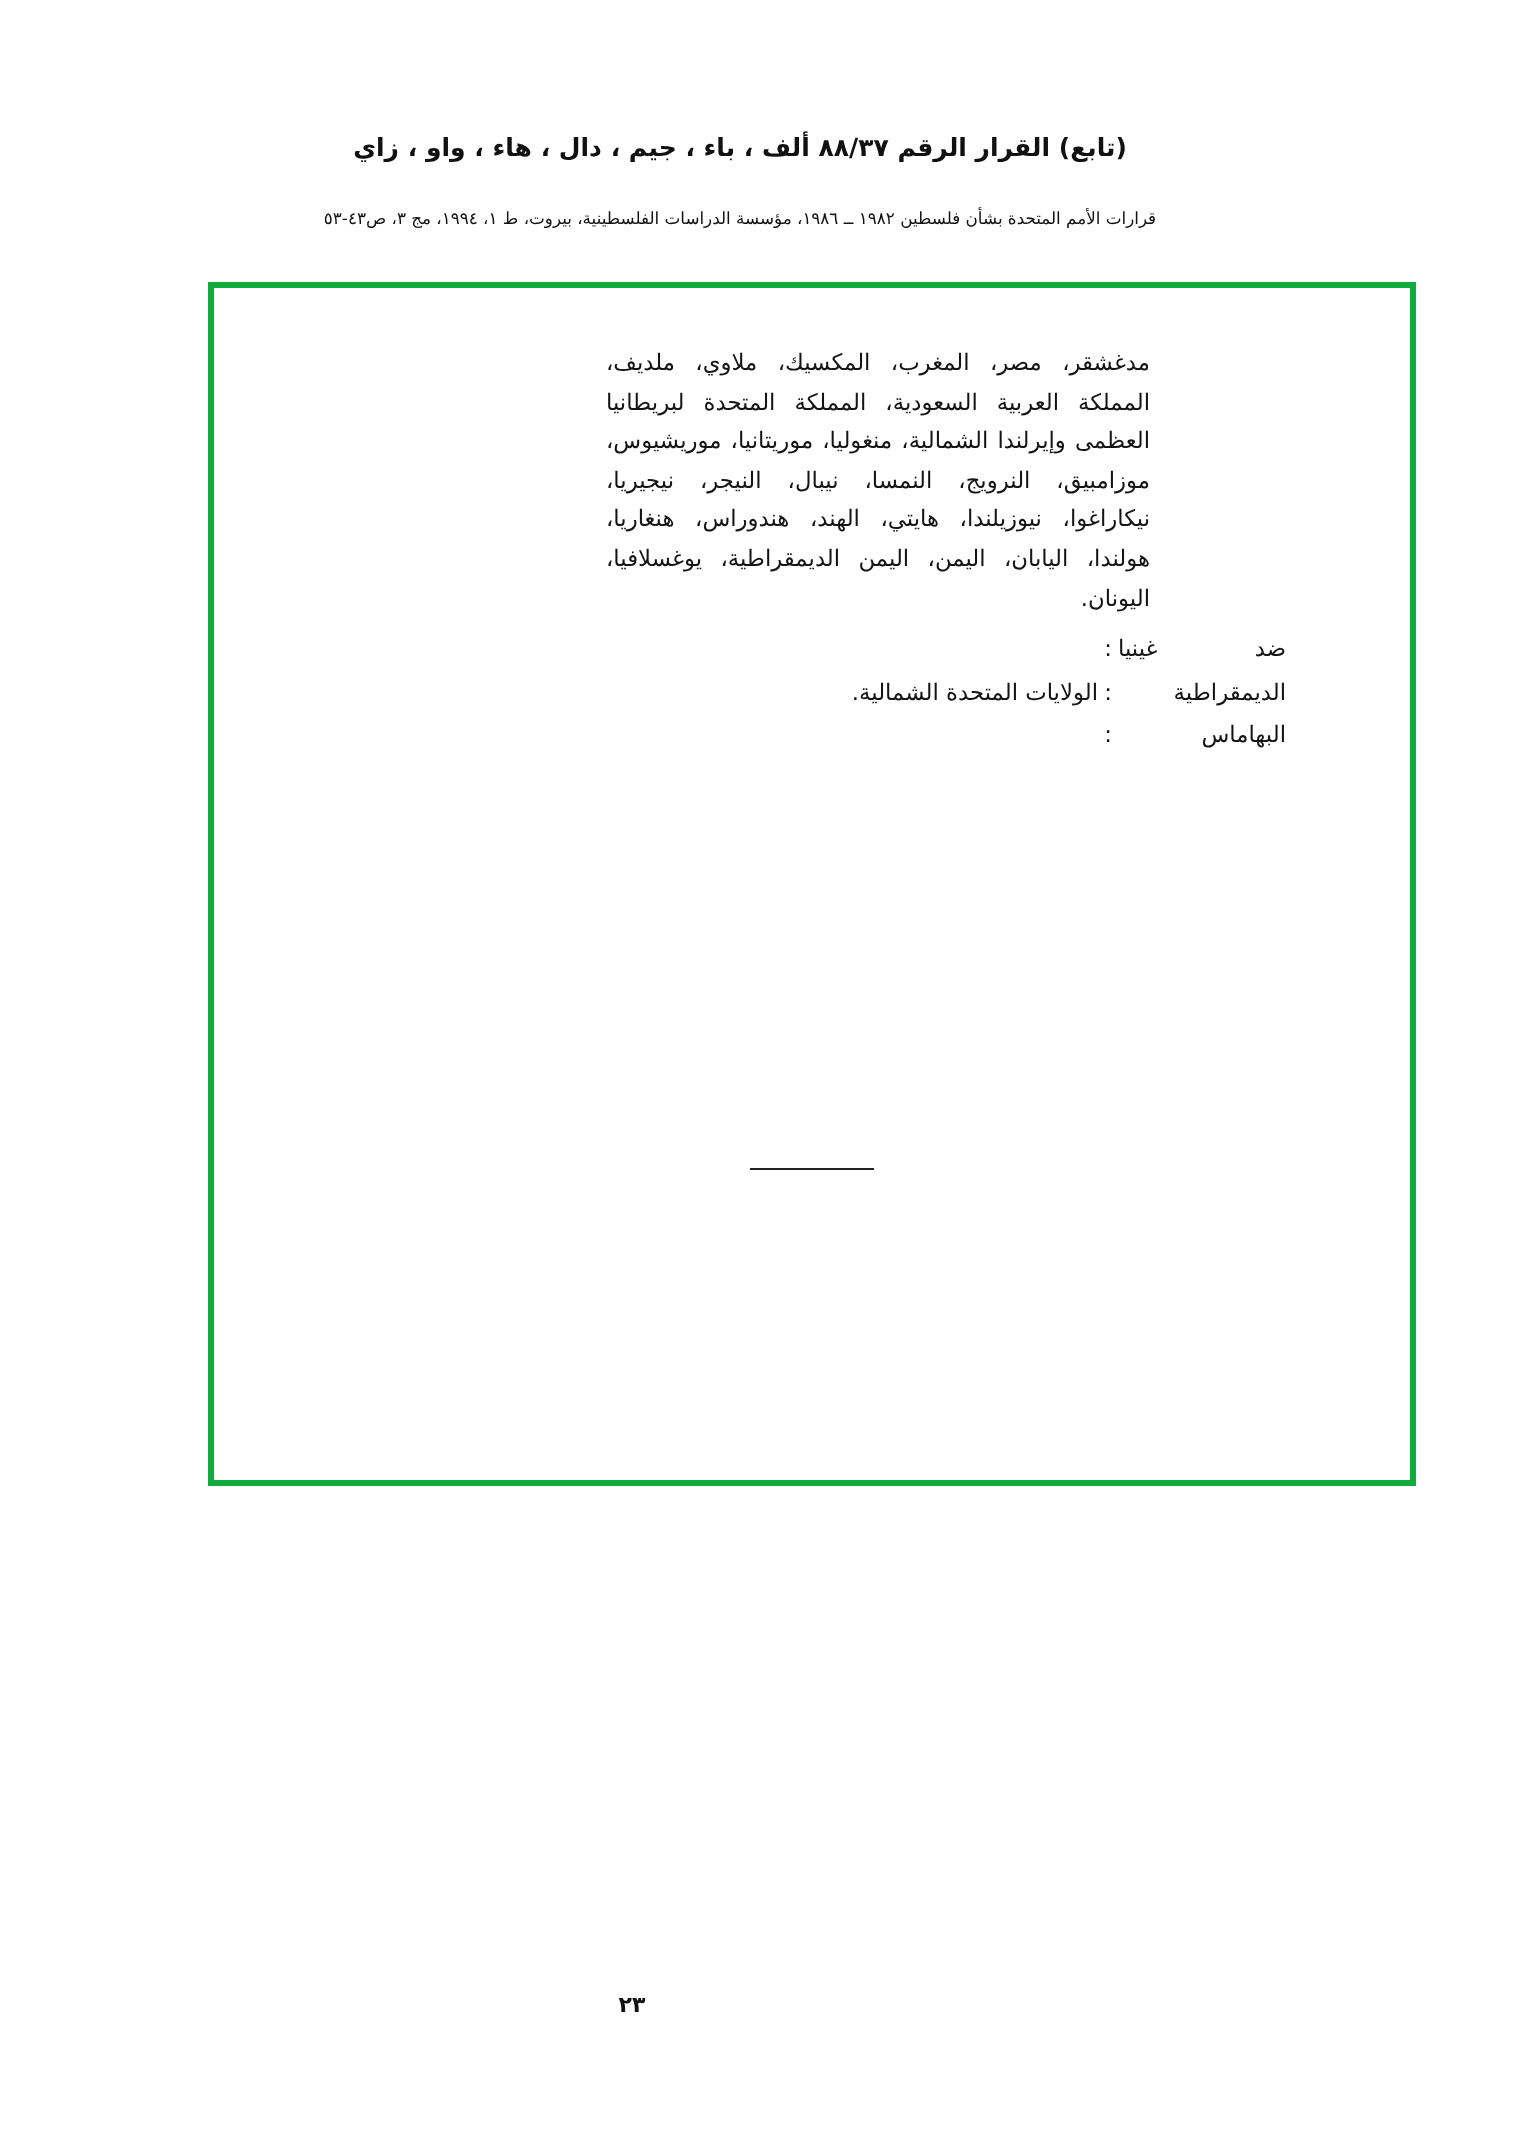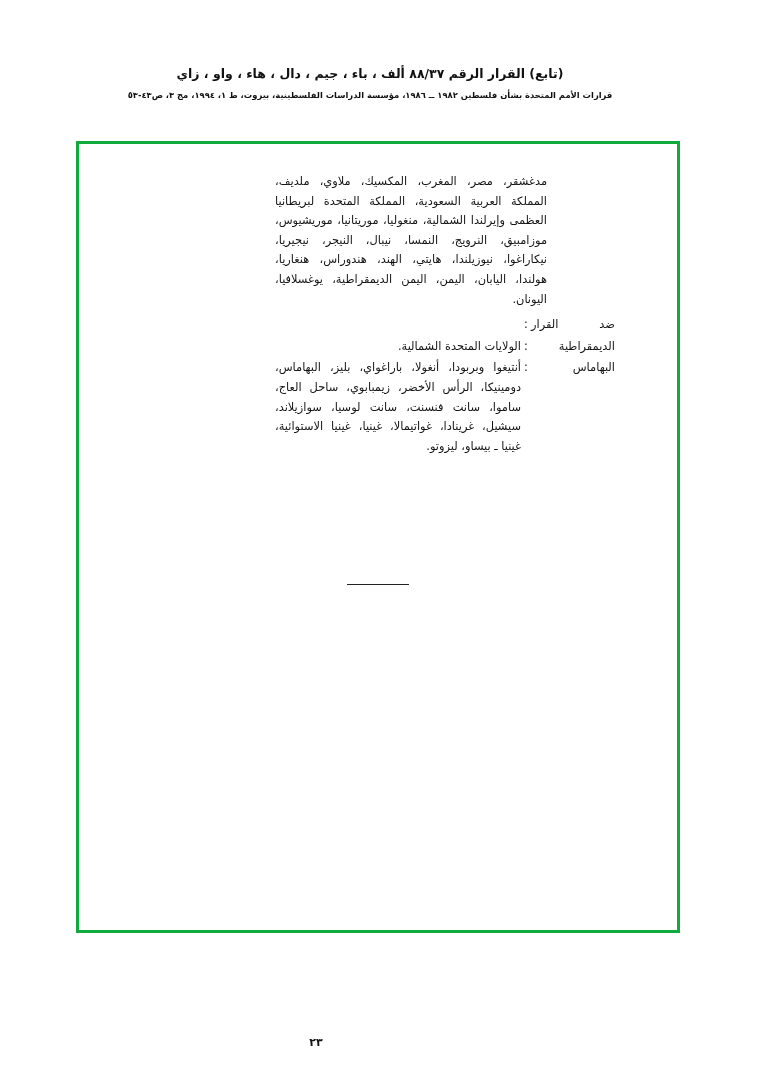--- a/index.html
+++ b/index.html
@@ -32,34 +32,34 @@
     text-align: center;
   }
   .header-line1 {
     font-size: 12.5px;
     font-weight: bold;
     letter-spacing: 0.2px;
     color: #111;
     direction: rtl;
   }
   .header-line2 {
-    margin-top: 9px;
+    margin-top: 23px;
     font-size: 8.4px;
-    font-weight: bold;
+    font-weight: normal;
     color: #111;
     direction: rtl;
   }
 
   
   .frame {
     position: absolute;
     top: 141px;
-    left: 76px;
+    left: 104px;
     width: 604px;
-    height: 792px;
+    height: 602px;
     border: 3.5px solid #11aa3c;
     box-sizing: border-box;
     background: #fff;
   }
 
   
   .content {
     position: absolute;
     top: 28px;
     right: 38px;
@@ -143,21 +143,20 @@
   
   .folio {
     position: absolute;
     top: 996px;
     left: 0;
     width: 632px;
     text-align: center;
     font-size: 11px;
     font-weight: bold;
     color: #111;
-    margin-top: 40px;
   }
 </style>
 </head>
 <body>
 
 <div class="page">
 
   <div class="header">
     <div class="header-line1">(تابع) القرار الرقم ٨٨/٣٧ ألف ، باء ، جيم ، دال ، هاء ، واو ، زاي</div>
     <div class="header-line2">قرارات الأمم المتحدة بشأن فلسطين ١٩٨٢ ــ ١٩٨٦، مؤسسة الدراسات الفلسطينية، بيروت، ط ١، ١٩٩٤، مج ٣، ص٤٣-٥٣</div>
@@ -167,34 +166,33 @@
 
     <div class="content">
 
       <div class="list-block">
         <div class="para last">مدغشقر، مصر، المغرب، المكسيك، ملاوي، ملديف، المملكة العربية السعودية، المملكة المتحدة لبريطانيا العظمى وإيرلندا الشمالية، منغوليا، موريتانيا، موريشيوس، موزامبيق، النرويج، النمسا، نيبال، النيجر، نيجيريا، نيكاراغوا، نيوزيلندا، هايتي، الهند، هندوراس، هنغاريا، هولندا، اليابان، اليمن، اليمن الديمقراطية، يوغسلافيا، اليونان.</div>
       </div>
 
       <div class="vote-rows">
 
         <div class="vote-row">
-          <span class="vote-label">ضد القرار</span>
+          <span class="vote-label">ضد غينيا</span>
           <span class="vote-colon">:</span>
         </div>
 
         <div class="vote-row abstain-block">
           <span class="vote-label">الديمقراطية</span>
           <span class="vote-colon">:</span>
           <span class="vote-value">الولايات المتحدة الشمالية.</span>
         </div>
 
         <div class="vote-row">
           <span class="vote-label">البهاماس</span>
           <span class="vote-colon">:</span>
-          <span class="vote-value">أنتيغوا وبربودا، أنغولا، باراغواي، بليز، البهاماس، دومينيكا، الرأس الأخضر، زيمبابوي، ساحل العاج، ساموا، سانت فنسنت، سانت لوسيا، سوازيلاند، سيشيل، غرينادا، غواتيمالا، غينيا، غينيا الاستوائية، غينيا ـ بيساو، ليزوتو.</span>
         </div>
 
       </div>
 
     </div>
 
     <div class="rule">
       <div class="rule-line"></div>
     </div>
 

